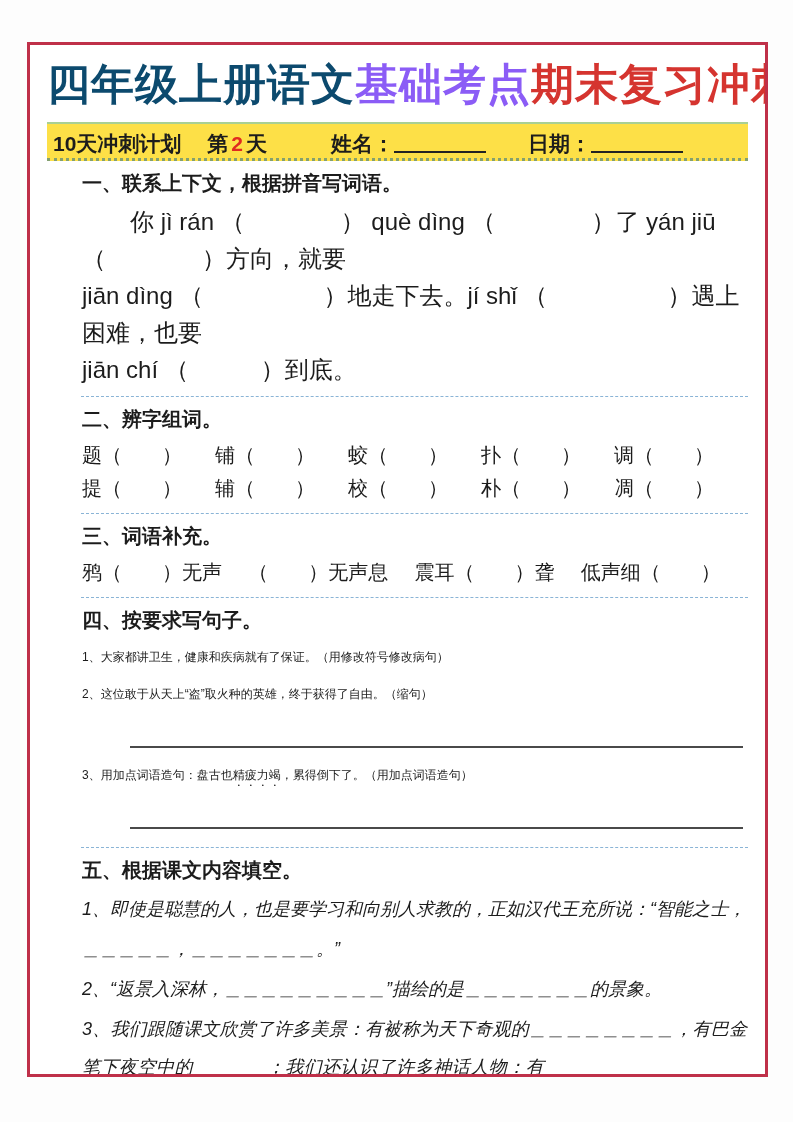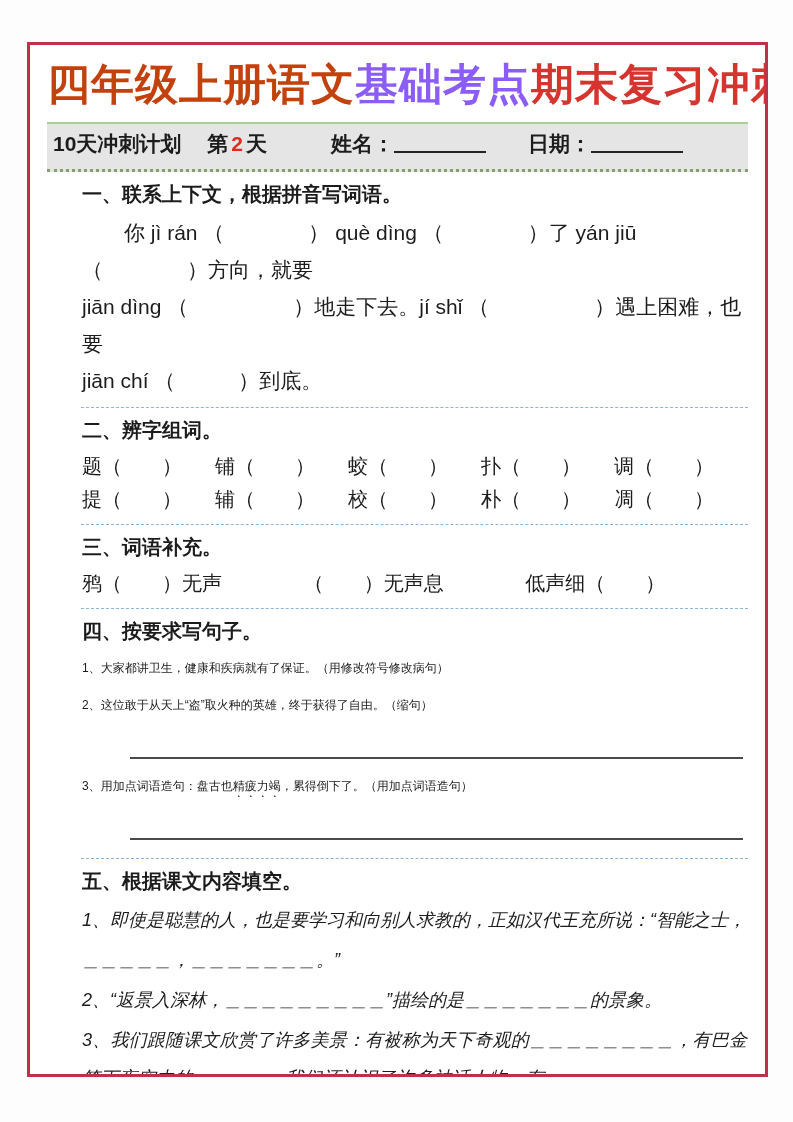--- a/index.html
+++ b/index.html
@@ -7,38 +7,38 @@
   body { font-family:"Liberation Sans","DejaVu Sans",sans-serif; color:#1c1c1c; }
   .frame {
     position:absolute; left:27px; top:42px; width:741px; height:1035px;
     border:3px solid #bf3049; background:#fff; overflow:hidden;
     padding:0 17px;
   }
   .title {
     text-align:center; font-size:43px; font-weight:900; letter-spacing:1px;
     margin:11px 0 8px; white-space:nowrap;
   }
-  .title .t-black { color:#c2410c; }
+  .title .t-black { color:#0c4a6e; }
   .title .t-teal  { color:#8b5cf6; }
   .title .t-red   { color:#d5342f; }
   .greenbar {
-    background:#e5e5e5; border-top:2px solid #a9d093; border-bottom:3px dotted #84a06f;
-    display:flex; align-items:center; padding:6px 6px 11px; font-size:21px; font-weight:bold;
+    background:#fde047; border-top:2px solid #a9d093; border-bottom:3px dotted #84a06f;
+    display:flex; align-items:center; padding:6px 6px 0; font-size:21px; font-weight:bold;
   }
   .greenbar .plan { margin-right:26px; }
   .greenbar .day-num { color:#e02a20; padding:0 3px; }
   .greenbar .name-lab { margin-left:64px; }
   .greenbar .date-lab { margin-left:42px; }
   .blank-line {
     display:inline-block; width:92px; height:18px; border-bottom:2px solid #222;
   }
   .section { padding:6px 1px 8px; border-bottom:1px dashed #8ab4d6;margin-left:34px; }
   .section:last-child { border-bottom:none; }
   .sec-title { font-weight:bold; font-size:20px; margin:3px 0 6px; }
-  .bodytext { font-size:21px; line-height:37px; }
+  .bodytext { font-size:24px; line-height:37px; }
   .indent2 { text-indent:2em; }
   .row5, .row4 { display:flex; font-size:20px; line-height:33px; }
   .row5 > span { flex:1; }
   .row4 > span { flex:1; }
   .item { font-size:12px; line-height:35px; margin:2px 0; }
   .ansline { border-bottom:2px solid #4a4a4a; height:24px; margin:12px 4px 10px 48px; }
   .dot-under {
     -webkit-text-emphasis:filled dot #1c1c1c; -webkit-text-emphasis-position:under left;
     text-emphasis:filled dot #1c1c1c; text-emphasis-position:under left;
   }
@@ -87,20 +87,21 @@
       <span>朴（　　）</span>
       <span>凋（　　）</span>
     </div>
   </div>
 
   <div class="section">
     <div class="sec-title">三、词语补充。</div>
     <div class="row4">
       <span>鸦（　　）无声</span>
       <span>（　　）无声息</span>
+      <span>震耳（　　）聋</span>
       <span>低声细（　　）</span>
     </div>
   </div>
 
   <div class="section">
     <div class="sec-title">四、按要求写句子。</div>
     <div class="item">1、大家都讲卫生，健康和疾病就有了保证。（用修改符号修改病句）</div>
     <div class="item">2、这位敢于从天上“盗”取火种的英雄，终于获得了自由。（缩句）</div>
     <div class="ansline"></div>
     <div class="item">

